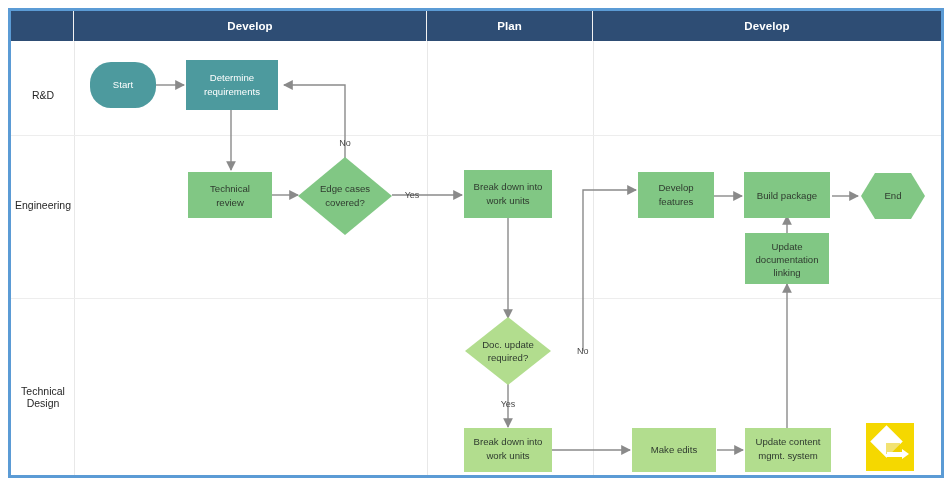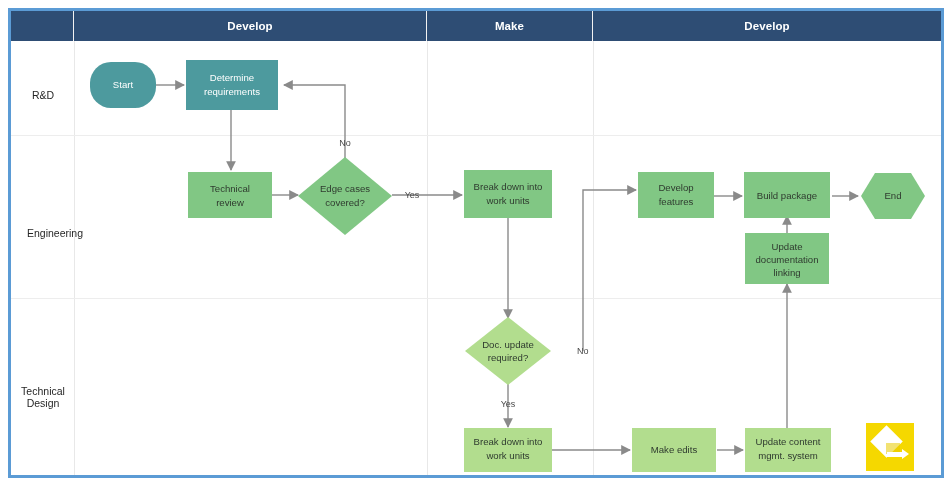--- a/index.html
+++ b/index.html
@@ -29,35 +29,35 @@
 
   <div id="frame"></div>
 
   <div id="swimlane">
 
     <div class="hdr" style="left:0;width:63px;"></div>
     <div class="hdr" style="left:63px;width:353px;">
       <span>Develop</span>
     </div>
     <div class="hdr" style="left:416px;width:166px;">
-      <span>Make</span>
+      <span>Plan</span>
     </div>
     <div class="hdr" style="left:582px;width:348px;border-right:none;">
       <span>Develop</span>
     </div>
 
     <div class="vdiv" style="left:63px;top:30px;height:434px;"></div>
     <div class="vdiv" style="left:416px;top:30px;height:434px;"></div>
     <div class="vdiv" style="left:582px;top:30px;height:434px;"></div>
 
     <div class="hdiv" style="left:0;top:124px;width:930px;"></div>
     <div class="hdiv" style="left:0;top:287px;width:930px;"></div>
 
     <div class="lanelbl" style="top:78px;">R&amp;D</div>
-    <div class="lanelbl" style="top:216px;padding-left:12px;">Engineering</div>
+    <div class="lanelbl" style="top:188px;">Engineering</div>
     <div class="lanelbl" style="top:374px;">
       <span>Technical</span><br>
       <span>Design</span>
     </div>
   </div>
 
   <svg id="flow" viewBox="0 0 952 490">
     <defs>
       <marker id="arw" viewBox="0 0 10 10" refX="9" refY="5" markerWidth="7" markerHeight="7" orient="auto-start-reverse">
         <path d="M 0 0 L 10 5 L 0 10 z" fill="#8a8a8a"></path>

